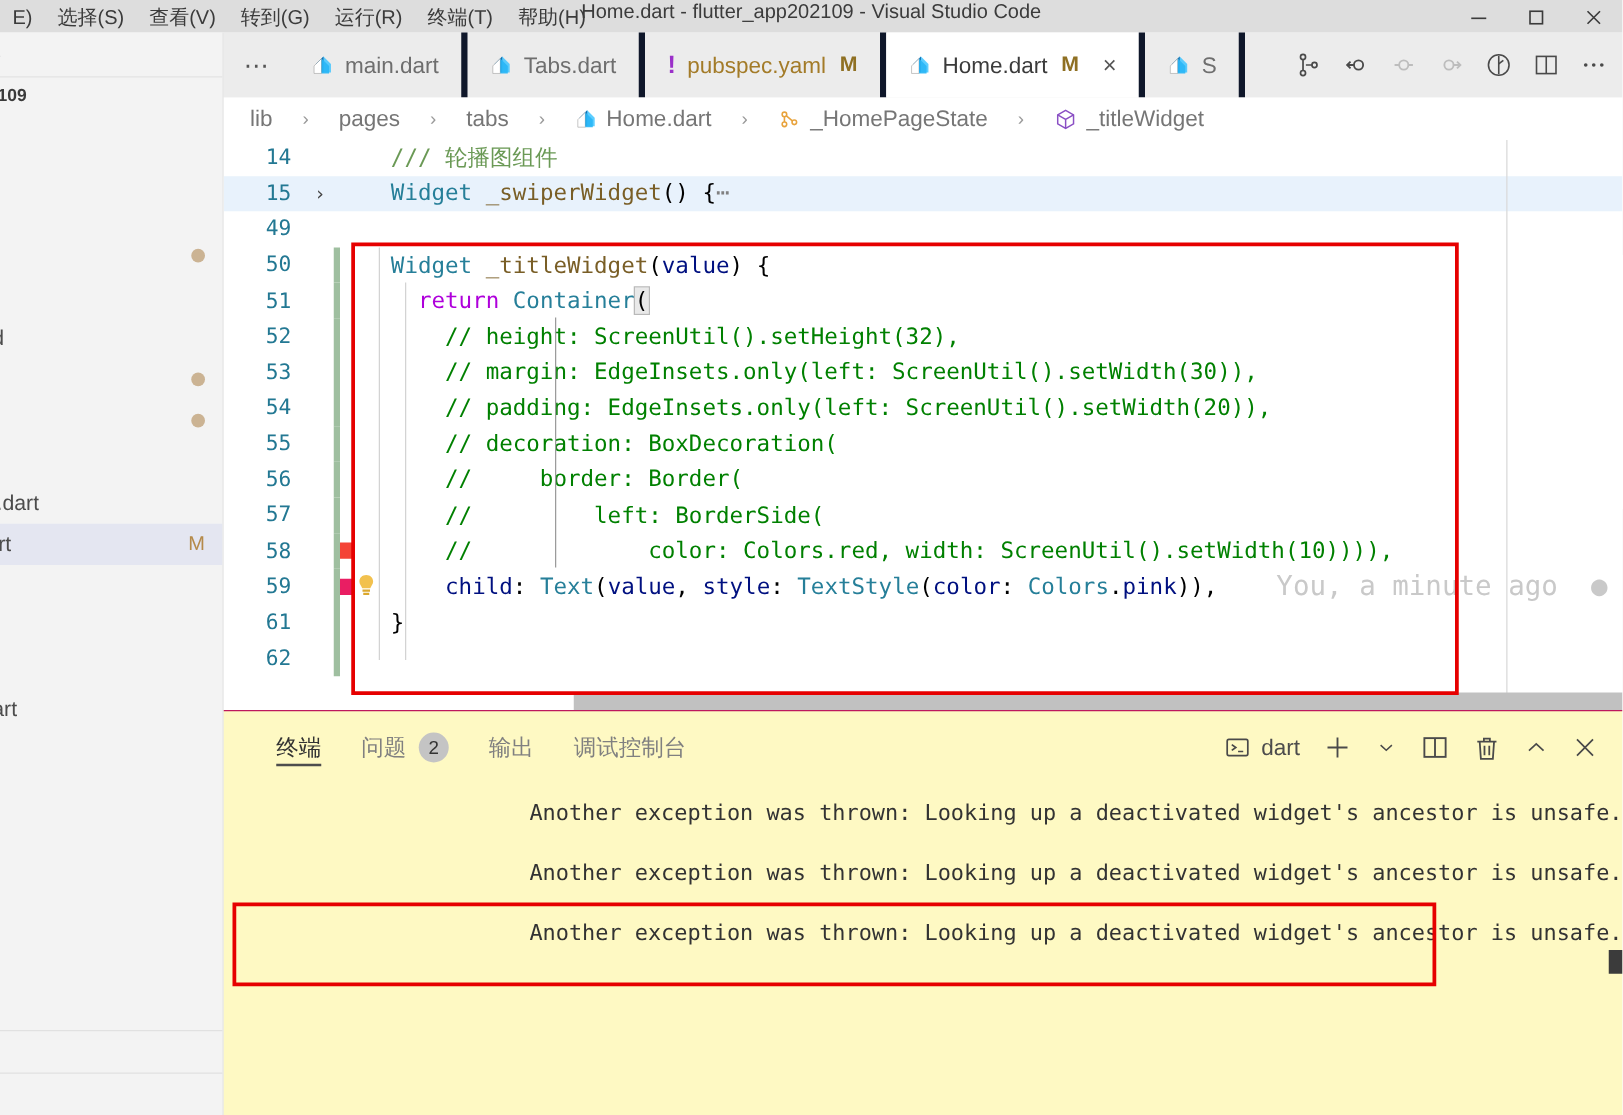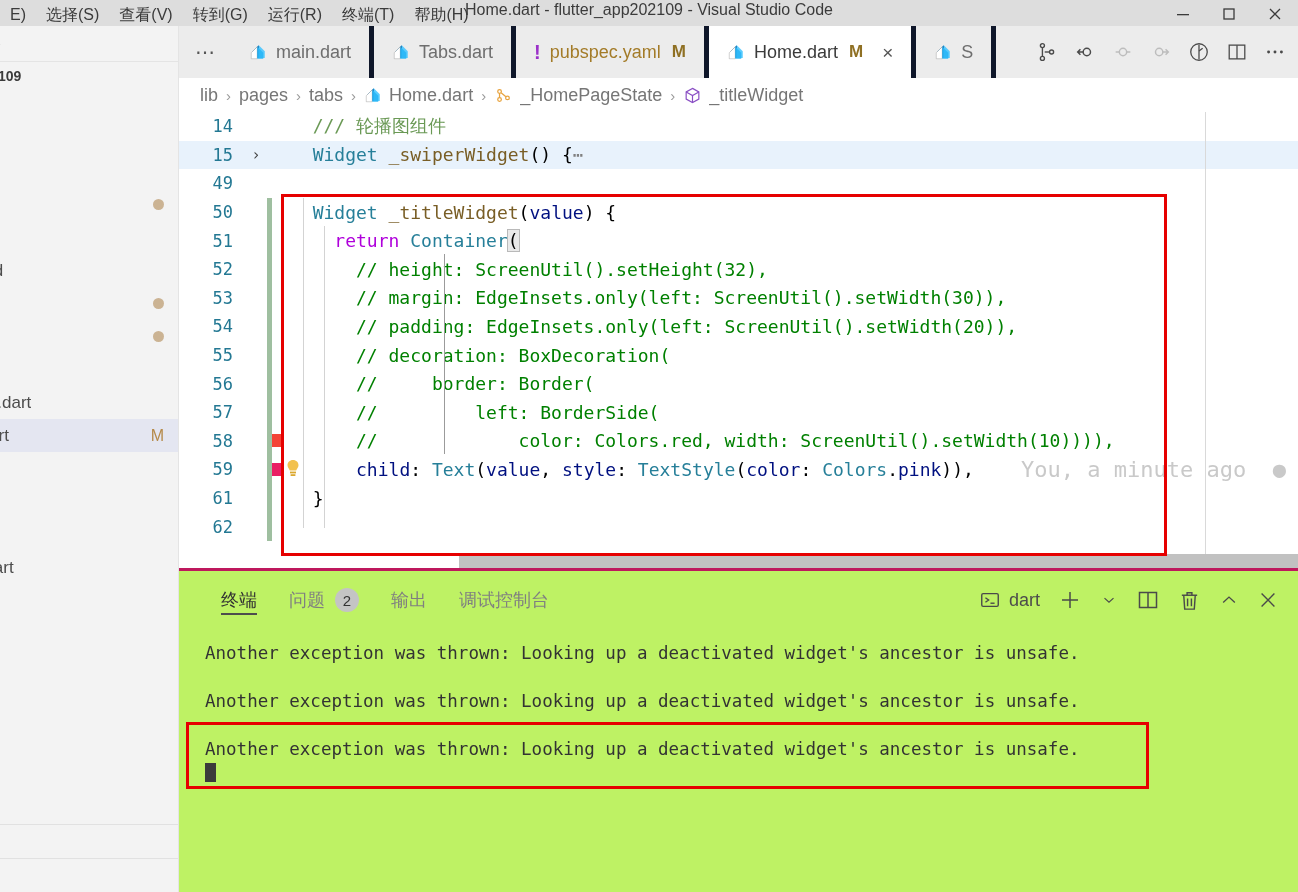--- a/index.html
+++ b/index.html
@@ -80,21 +80,21 @@
   .tab .close { margin-left: 10px; color: #555; font-size: 19px; line-height: 1; }
   .tab-actions {
     margin-left: auto; display: flex; align-items: center; gap: 0px; padding-right: 4px;
   }
   .tact { width: 38px; height: 52px; display: flex; align-items: center; justify-content: center; }
   .dart-icon { width: 18px; height: 18px; display: block; }
 
   
   .breadcrumbs {
     position: absolute; left: 179px; top: 78px; width: 1119px; height: 34px;
-    background: #ffffff; display: flex; align-items: center; gap: 0px;
+    background: #ffffff; display: flex; align-items: center; gap: 16px;
     padding-left: 21px; font-size: 18px; color: #767676;
   }
   .bc { display: flex; align-items: center; gap: 7px; }
   .bc-sep { margin: 0 8px; color: #9a9a9a; font-size: 15px; }
 
   
   .editor {
     position: absolute; left: 179px; top: 112px; width: 1119px; height: 456px;
     background: #ffffff; overflow: hidden;
     font-family: "DejaVu Sans Mono", "Liberation Mono", monospace;
@@ -145,21 +145,21 @@
   .vscroll-line {
     position: absolute; right: 92px; top: 0; width: 1px; height: 456px; background: #d9d9d9;
   }
   .indent-guide {
     position: absolute; width: 1px; background: #d3d3d3;
   }
 
   
   .panel {
     position: absolute; left: 179px; top: 568px; width: 1119px; height: 324px;
-    background: #bef264; border-top: 3px solid #be185d;
+    background: #fef9c3; border-top: 1px solid #be185d;
   }
   .panel-tabs {
     height: 58px; display: flex; align-items: center; padding-left: 26px; gap: 0px;
   }
   .ptab {
     position: relative; display: flex; align-items: center; gap: 10px;
     padding: 0 16px; height: 58px; font-size: 18px; color: #808080; white-space: nowrap;
   }
   .ptab.active { color: #333333; }
   .ptab.active::after {
@@ -175,21 +175,21 @@
     margin-left: auto; display: flex; align-items: center; gap: 0px; padding-right: 10px;
   }
   .pact { height: 58px; display: flex; align-items: center; justify-content: center; padding: 0 9px; }
   .pact .shell-lbl { font-size: 18px; color: #4c4c4c; margin-left: 8px; }
 
   .term-body {
     position: relative; padding: 12px 0 0 26px;
     font-family: "DejaVu Sans Mono", "Liberation Mono", monospace;
     font-size: 17.5px; color: #333333;
   }
-  .term-line { height: 24px; line-height: 24px; white-space: pre; }
+  .term-line { height: 24px; line-height: 24px; white-space: pre; text-align: right; }
   .term-gap { height: 24px; }
   .term-cursor {
     display: inline-block; width: 11px; height: 19px; background: #3b3b3b;
     vertical-align: -3px;
   }
   .ann-box2 {
     position: absolute; border: 3px solid #e60000; pointer-events: none;
   }
 </style>
 </head>

